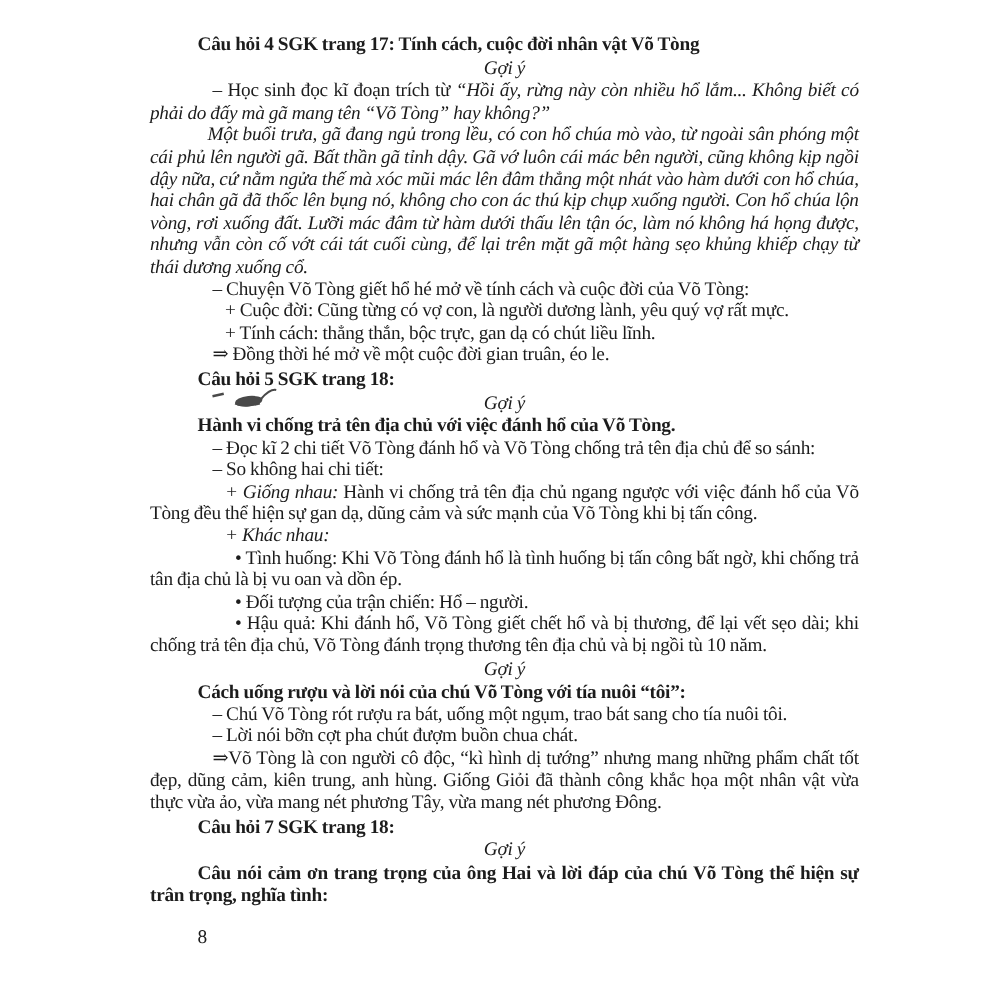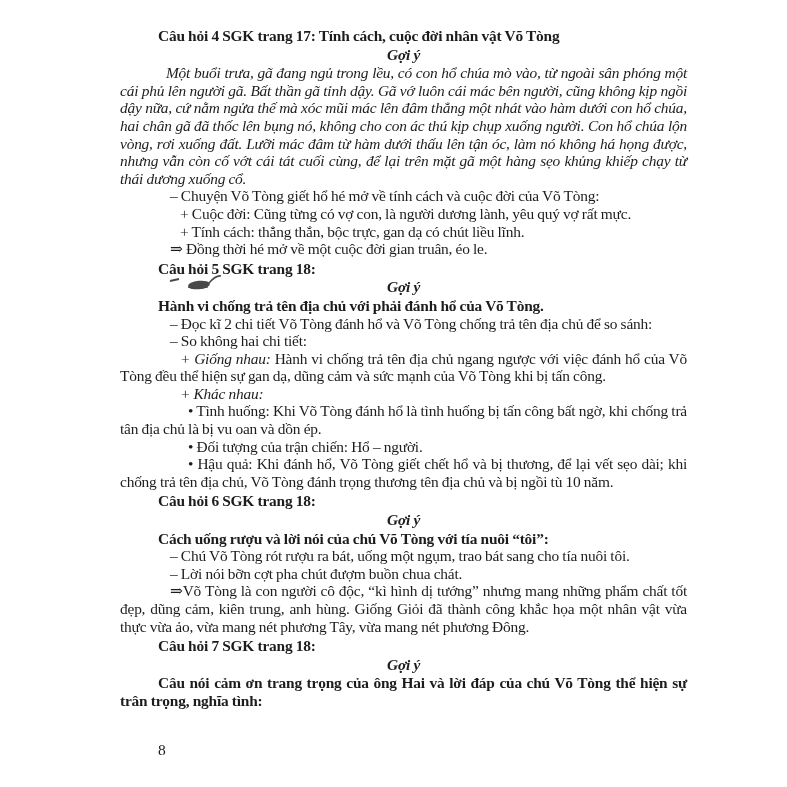--- a/index.html
+++ b/index.html
@@ -27,21 +27,21 @@
     font-size: 15.4px;
     line-height: 17.6px;
     text-align: justify;
     letter-spacing: -0.2px;
     word-spacing: -0.3px;
   }
   .b { font-weight: bold; }
   .i { font-style: italic; }
   .heading { font-weight: bold; text-indent: 38px; margin-top: 2px; position: relative; }
   .goiy { text-align: center; margin: 1px 0; }
-  .goiy span { font-weight: bold; font-style: italic; }
+  .goiy span { font-weight: normal; font-style: italic; }
   .ind38 { text-indent: 38px; }
   .ind46 { text-indent: 46px; }
   .ind50 { text-indent: 50px; }
   .ind60 { text-indent: 60px; }
   .ind68 { text-indent: 68px; }
   .story { font-style: italic; }
   .pagenum {
     position: absolute;
     left: 158px;
     top: 741px;
@@ -63,58 +63,58 @@
 
 <div class="page">
 
   <section>
     <p class="t heading">
       <span>Câu hỏi 4 SGK trang 17: Tính cách, cuộc đời nhân vật Võ Tòng</span>
     </p>
     <p class="t goiy">
       <span>Gợi ý</span>
     </p>
+    <p class="t ind50">
+      <span>– Học sinh đọc kĩ đoạn trích từ </span><span class="i">“Hồi ấy, rừng này còn nhiều hổ lắm... Không biết có phải do đấy mà gã mang tên “Võ Tòng” hay không?”</span>
+    </p>
     <p class="t story ind46">Một buổi trưa, gã đang ngủ trong lều, có con hổ chúa mò vào, từ ngoài sân phóng một cái phủ lên người gã. Bất thần gã tỉnh dậy. Gã vớ luôn cái mác bên người, cũng không kịp ngồi dậy nữa, cứ nằm ngửa thế mà xóc mũi mác lên đâm thẳng một nhát vào hàm dưới con hổ chúa, hai chân gã đã thốc lên bụng nó, không cho con ác thú kịp chụp xuống người. Con hổ chúa lộn vòng, rơi xuống đất. Lưỡi mác đâm từ hàm dưới thấu lên tận óc, làm nó không há họng được, nhưng vẫn còn cố vớt cái tát cuối cùng, để lại trên mặt gã một hàng sẹo khủng khiếp chạy từ thái dương xuống cổ.</p>
     <p class="t ind50">– Chuyện Võ Tòng giết hổ hé mở về tính cách và cuộc đời của Võ Tòng:</p>
     <p class="t ind60">+ Cuộc đời: Cũng từng có vợ con, là người dương lành, yêu quý vợ rất mực.</p>
     <p class="t ind60">+ Tính cách: thẳng thắn, bộc trực, gan dạ có chút liều lĩnh.</p>
     <p class="t ind50">⇒ Đồng thời hé mở về một cuộc đời gian truân, éo le.</p>
   </section>
 
   <section>
     <p class="t heading">
       <span>Câu hỏi 5 SGK trang 18:</span>
       <svg class="scribble" viewBox="0 0 66 18" aria-hidden="true">
         <path d="M2 7 L11 5" stroke="#2a2a2a" stroke-width="2" fill="none"></path>
         <ellipse cx="31" cy="11" rx="11" ry="4.2" fill="#2a2a2a" transform="rotate(-6 31 11)"></ellipse>
         <path d="M41 9 Q48 1 53 2" stroke="#2a2a2a" stroke-width="1.6" fill="none"></path>
         <path d="M20 13 Q27 16 40 13" stroke="#2a2a2a" stroke-width="1.2" fill="none"></path>
       </svg>
     </p>
     <p class="t goiy">
       <span>Gợi ý</span>
     </p>
-    <p class="t b ind38">Hành vi chống trả tên địa chủ với phải đánh hổ của Võ Tòng.</p>
+    <p class="t b ind38">Hành vi chống trả tên địa chủ với việc đánh hổ của Võ Tòng.</p>
     <p class="t ind50">– Đọc kĩ 2 chi tiết Võ Tòng đánh hổ và Võ Tòng chống trả tên địa chủ để so sánh:</p>
     <p class="t ind50">– So không hai chi tiết:</p>
     <p class="t ind60">
       <span class="i">+ Giống nhau:</span><span> Hành vi chống trả tên địa chủ ngang ngược với việc đánh hổ của Võ Tòng đều thể hiện sự gan dạ, dũng cảm và sức mạnh của Võ Tòng khi bị tấn công.</span>
     </p>
     <p class="t ind60">
       <span class="i">+ Khác nhau:</span>
     </p>
     <p class="t ind68">• Tình huống: Khi Võ Tòng đánh hổ là tình huống bị tấn công bất ngờ, khi chống trả tân địa chủ là bị vu oan và dồn ép.</p>
     <p class="t ind68">• Đối tượng của trận chiến: Hổ – người.</p>
     <p class="t ind68">• Hậu quả: Khi đánh hổ, Võ Tòng giết chết hổ và bị thương, để lại vết sẹo dài; khi chống trả tên địa chủ, Võ Tòng đánh trọng thương tên địa chủ và bị ngồi tù 10 năm.</p>
   </section>
 
   <section>
-    <p class="t heading">
-      <span>Câu hỏi 6 SGK trang 18:</span>
-    </p>
     <p class="t goiy">
       <span>Gợi ý</span>
     </p>
     <p class="t b ind38">Cách uống rượu và lời nói của chú Võ Tòng với tía nuôi “tôi”:</p>
     <p class="t ind50">– Chú Võ Tòng rót rượu ra bát, uống một ngụm, trao bát sang cho tía nuôi tôi.</p>
     <p class="t ind50">– Lời nói bỡn cợt pha chút đượm buồn chua chát.</p>
     <p class="t ind50">⇒Võ Tòng là con người cô độc, “kì hình dị tướng” nhưng mang những phẩm chất tốt đẹp, dũng cảm, kiên trung, anh hùng. Giống Giỏi đã thành công khắc họa một nhân vật vừa thực vừa ảo, vừa mang nét phương Tây, vừa mang nét phương Đông.</p>
   </section>
 
   <section>

